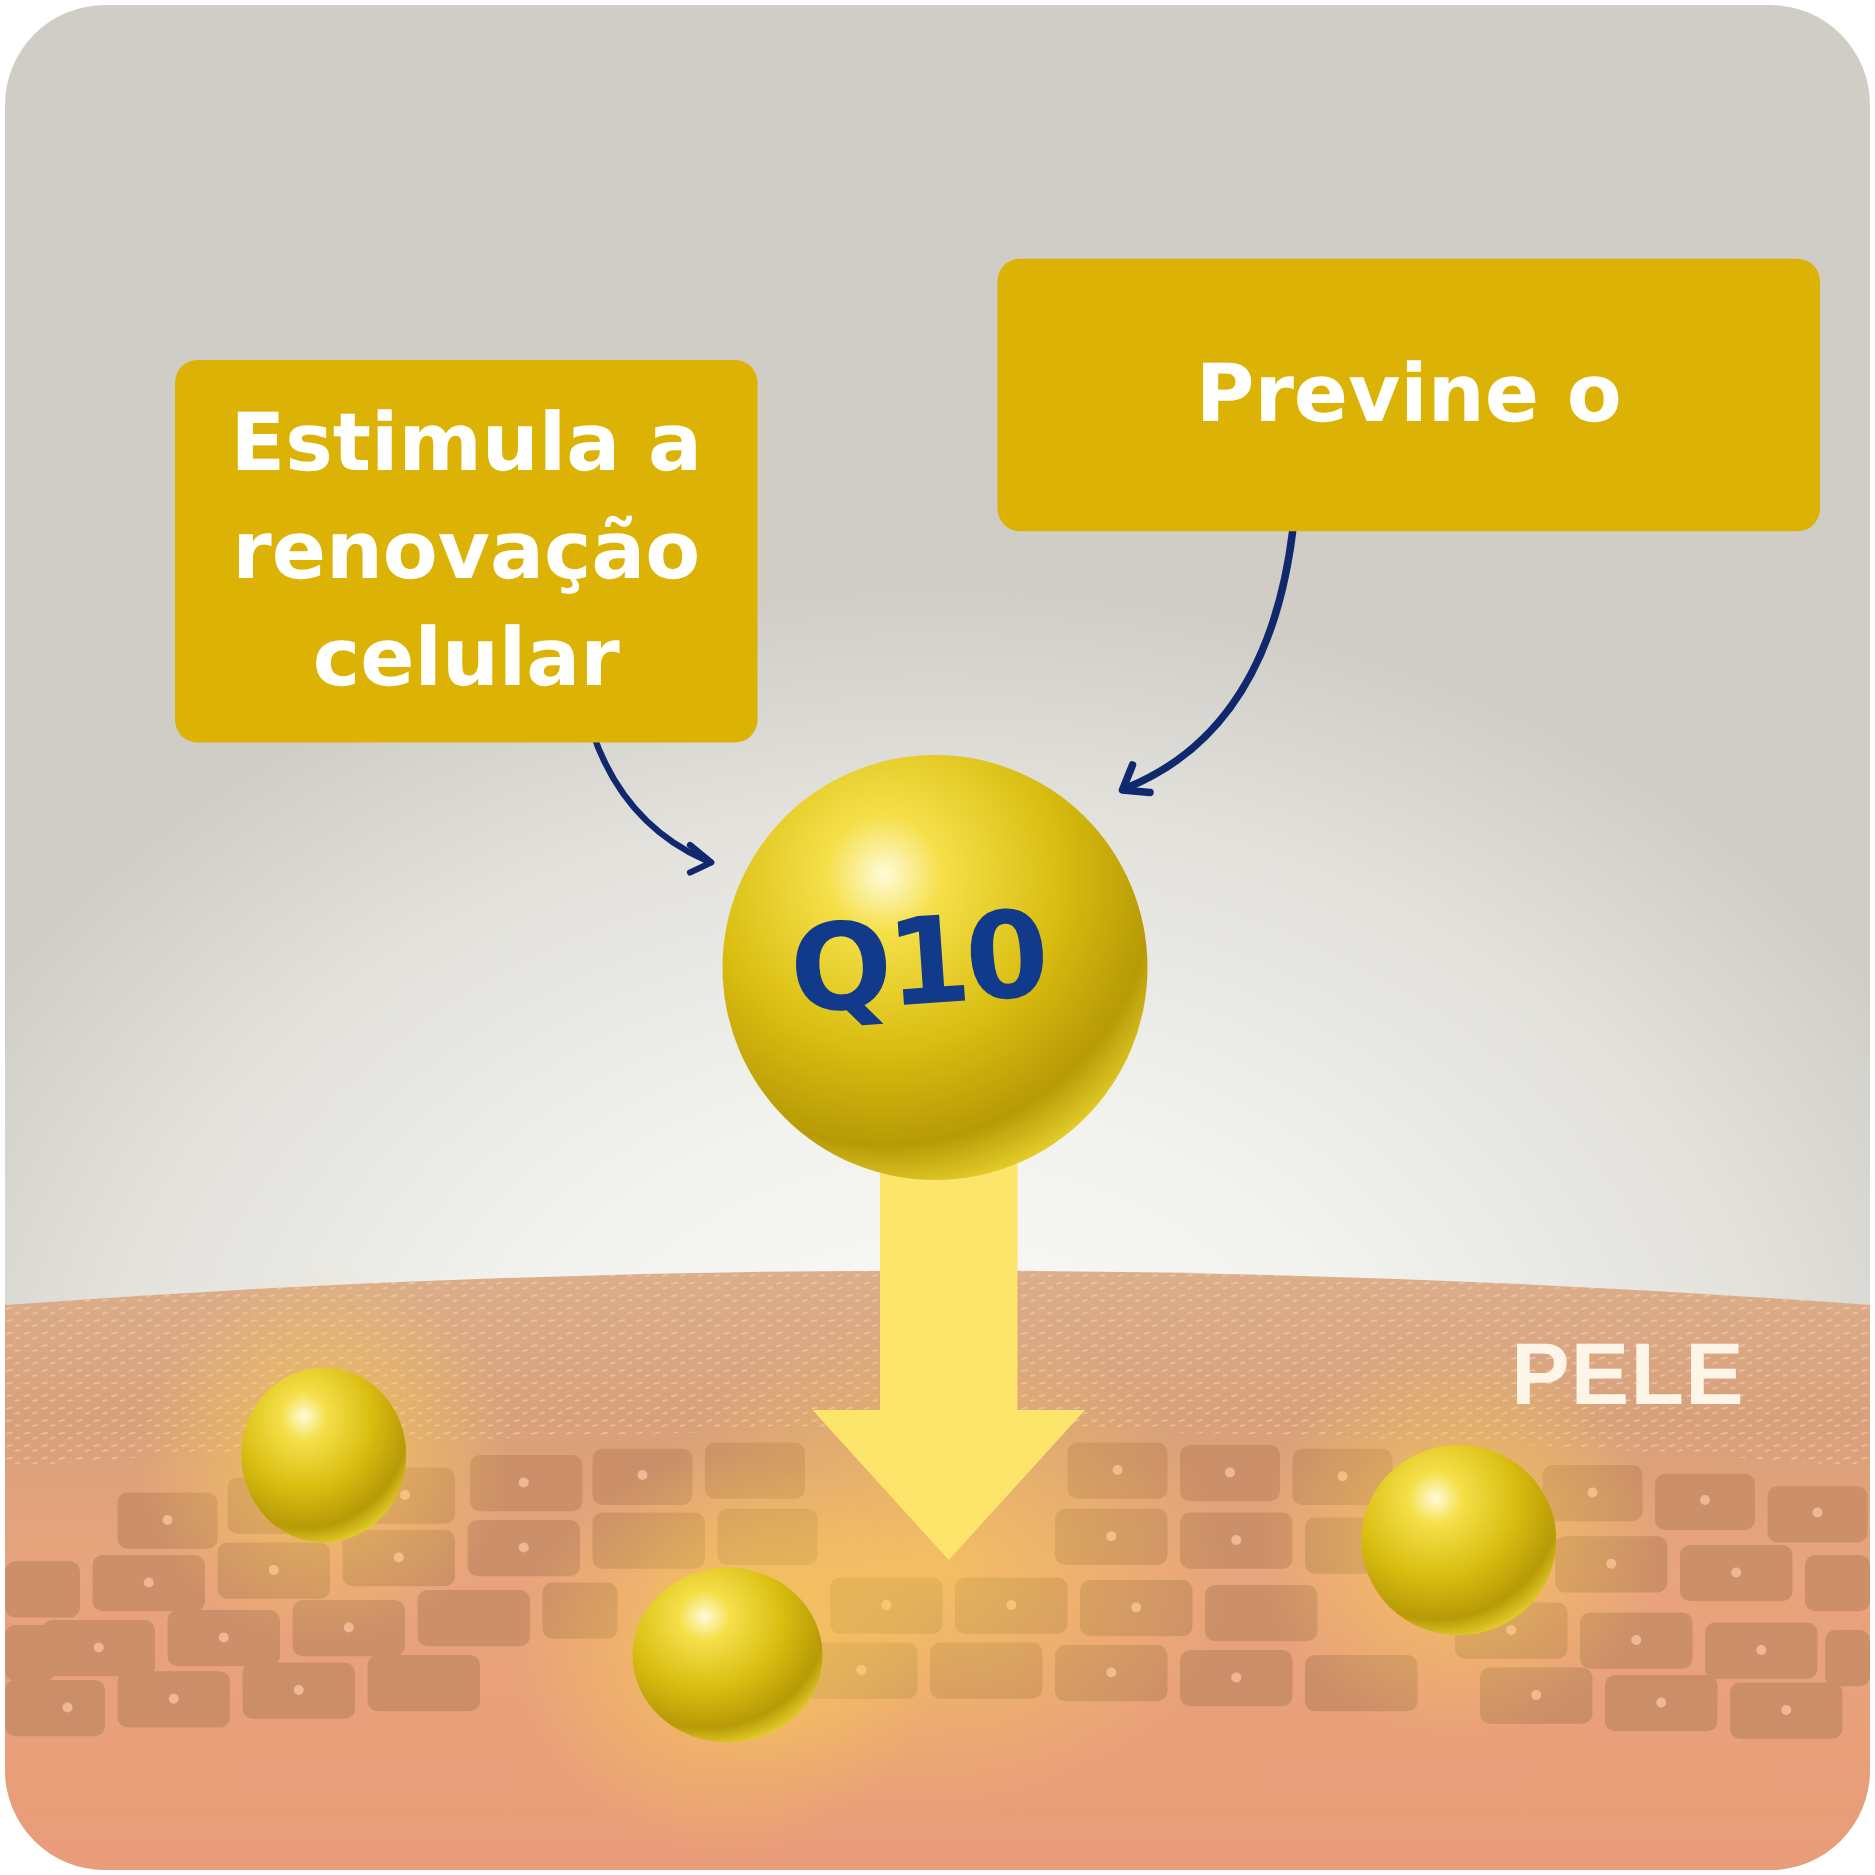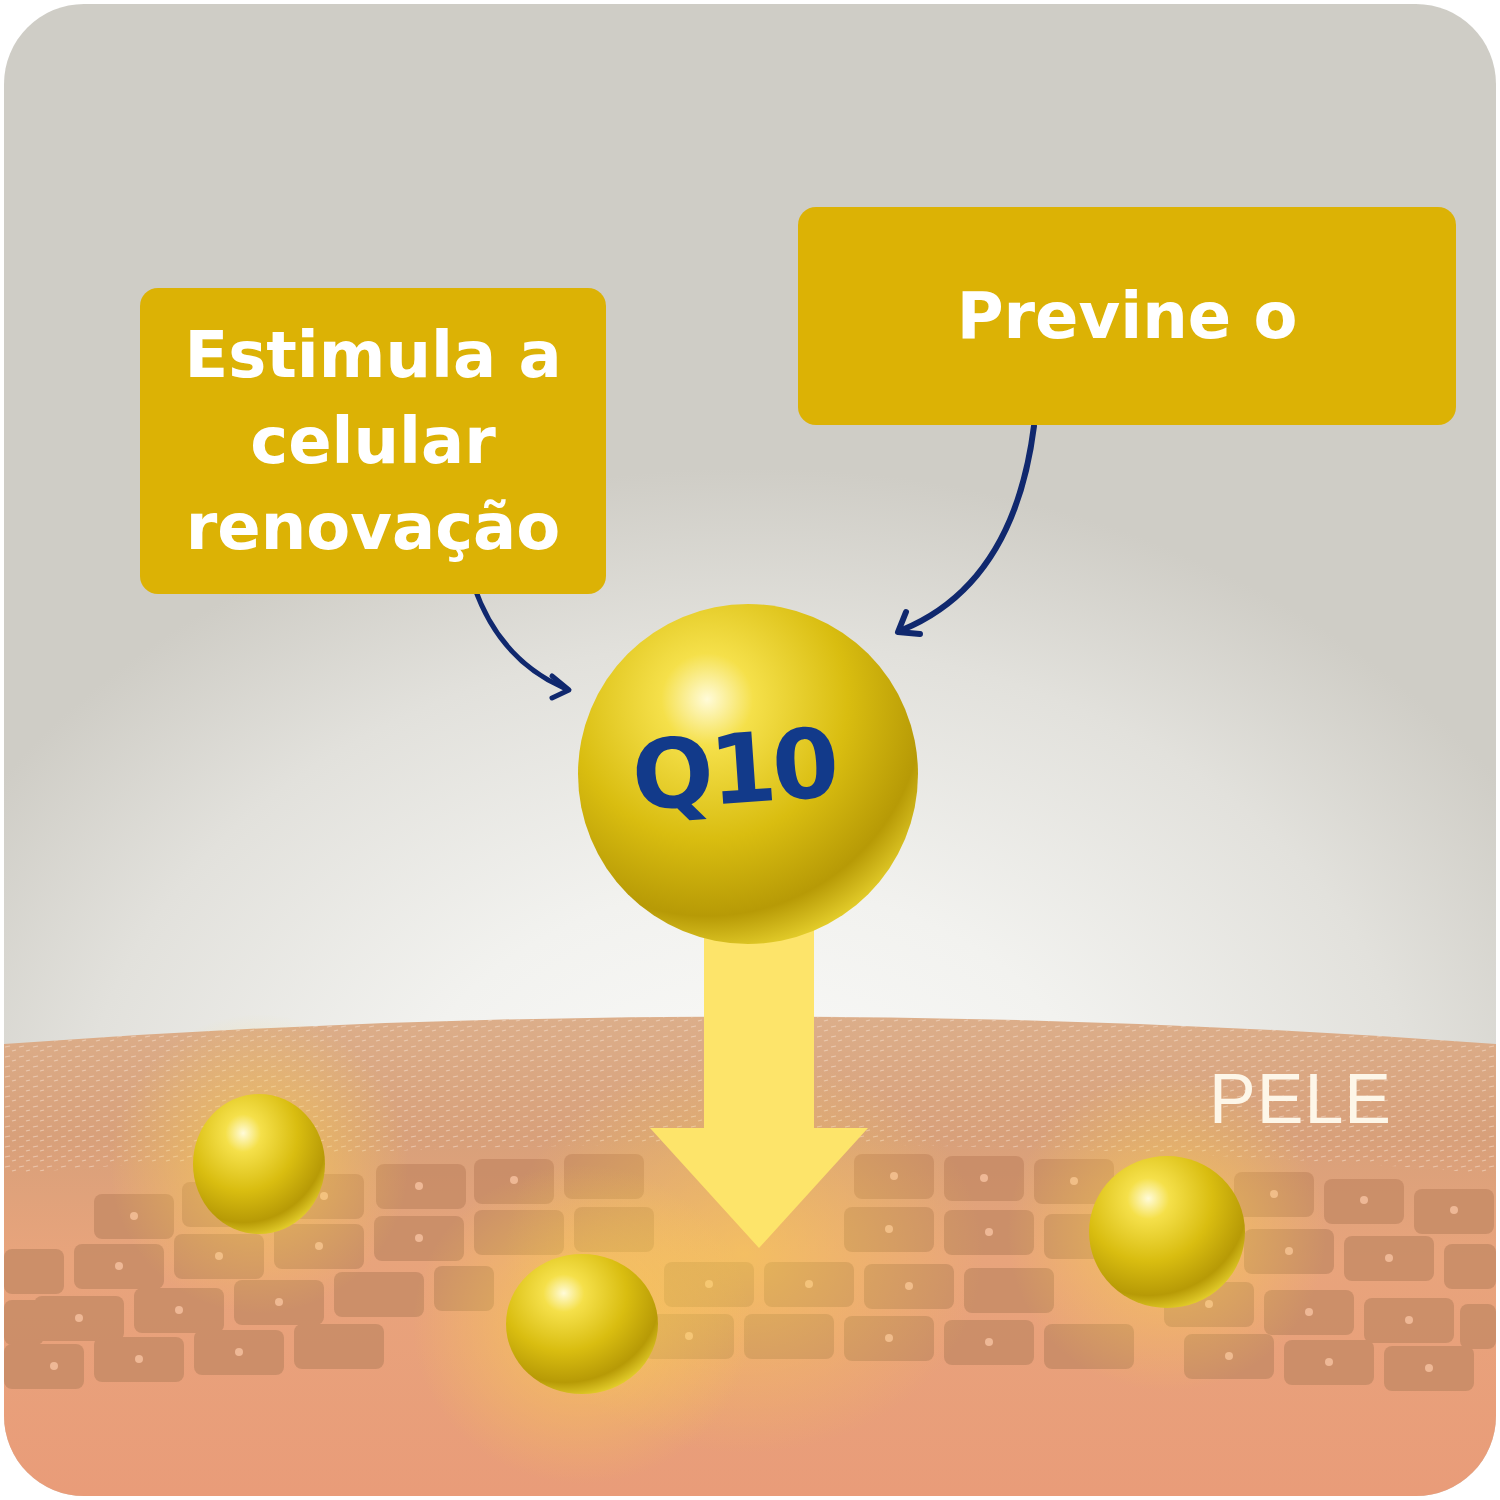--- a/index.html
+++ b/index.html
@@ -12,21 +12,21 @@
   .skin-layer { position: absolute; left: 0; top: 0; width: 1492px; height: 1492px; }
   .callout {
     position: absolute; background: #dcb205; border-radius: 18px;
     color: #ffffff; font-weight: bold; text-align: center;
     display: flex; flex-direction: column; justify-content: center; align-items: center;
     letter-spacing: 0px;
   }
   .callout span { display: block; }
   .callout-left { left: 136px; top: 272px; width: 466px; height: 306px; font-size: 64px; line-height: 86px; margin-top: 12px; }
   .callout-right { left: 794px; top: 203px; width: 658px; height: 218px; font-size: 64px; line-height: 88px; gap: 12px; }
-  .pele { position: absolute; left: 1205px; top: 1055px; font-size: 70px; font-weight: normal; color: #fdf6e8; font-family: "Liberation Sans", sans-serif; letter-spacing: 1px; }
+  .pele { position: absolute; left: 1205px; top: 1055px; font-size: 70px; font-weight: bold; color: #fdf6e8; font-family: "Liberation Sans", sans-serif; letter-spacing: 1px; }
   .q10-label { position: absolute; left: 628px; top: 710px; font-size: 96px; font-weight: bold; color: #123a8a; font-family: "DejaVu Sans", sans-serif; letter-spacing: -4px; transform: rotate(-4deg); }
   svg { position: absolute; left: 0; top: 0; }
 </style>
 </head>
 <body>
 
 <div class="card">
 
   <svg class="skin-layer" width="1492" height="1492" viewBox="0 0 1492 1492">
     <defs>
@@ -167,22 +167,22 @@
     <circle cx="744" cy="770" r="170" fill="url(#ballGrad)"></circle>
 
     <path d="M470 582 Q 495 655 560 684" stroke="#10286e" stroke-width="5" fill="none" stroke-linecap="round"></path>
     <path d="M548 672 L565 686 L548 694" stroke="#10286e" stroke-width="5" fill="none" stroke-linecap="round" stroke-linejoin="round"></path>
     <path d="M1030 422 Q 1010 580 898 626" stroke="#10286e" stroke-width="6" fill="none" stroke-linecap="round"></path>
     <path d="M902 608 L894 628 L916 630" stroke="#10286e" stroke-width="6" fill="none" stroke-linecap="round" stroke-linejoin="round"></path>
   </svg>
 
   <div class="callout callout-left">
     <span>Estimula a</span>
+    <span>renovação</span>
     <span>celular</span>
-    <span>renovação</span>
   </div>
 
   <div class="callout callout-right">
     <span>Previne o</span>
   </div>
 
   <div class="q10-label">Q10</div>
 
   <div class="pele">PELE</div>
 

